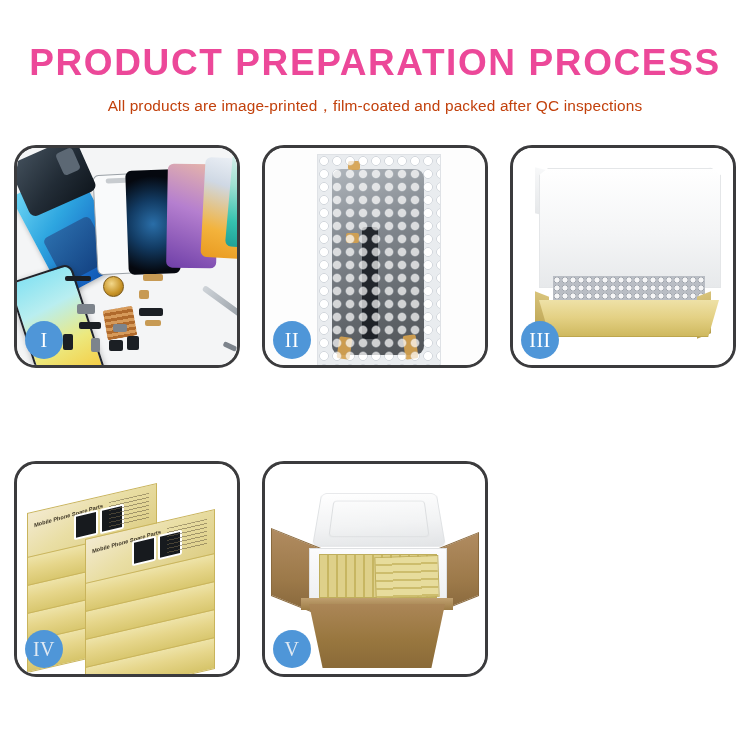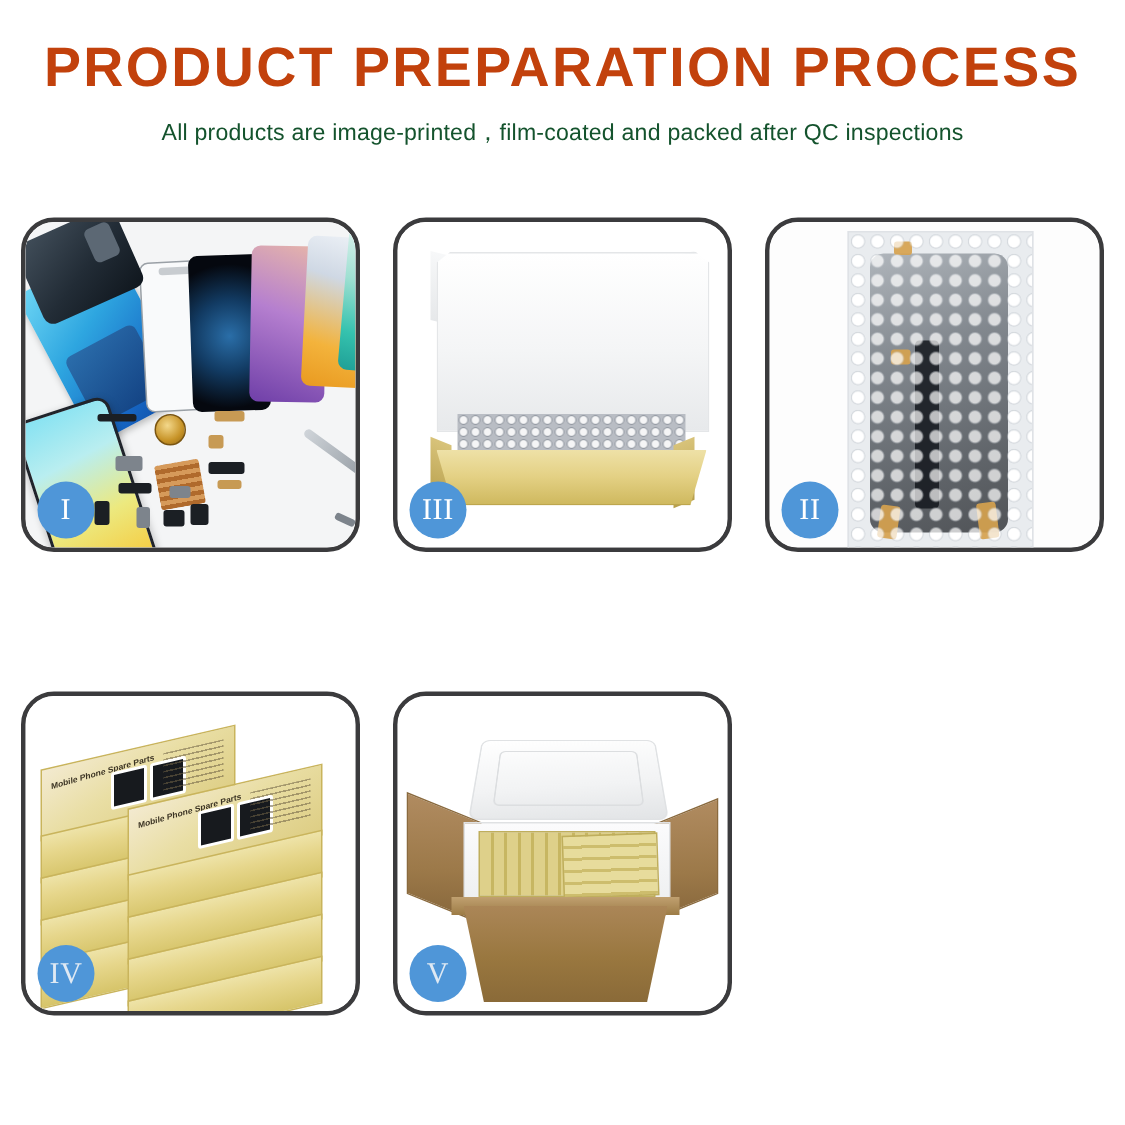--- a/index.html
+++ b/index.html
@@ -17,37 +17,37 @@
 
   
   #header {
     position: absolute;
     left: 0; top: 0;
     width: 750px;
     text-align: center;
   }
   #page-title {
     margin: 0;
-    padding-top: 26px;
+    padding-top: 44px;
     font-family: "Liberation Sans", sans-serif;
     font-size: 37px;
     font-weight: bold;
     letter-spacing: 1.6px;
-    color: #c2410c;
+    color: #ec4899;
     line-height: 1.05;
     white-space: nowrap;
   }
   #page-subtitle {
     margin: 0;
     padding-top: 13px;
     font-family: "Liberation Sans", sans-serif;
     font-size: 15.4px;
     font-weight: normal;
     letter-spacing: 0.15px;
-    color: #14532d;
+    color: #c2410c;
     white-space: nowrap;
   }
 
   
   #panel-grid {
     position: absolute;
     left: 14px;
     top: 145px;
     width: 722px;
     height: 532px;
@@ -371,46 +371,46 @@
       <div class="prt gray" style="left:96px;  top:176px; width:14px; height:8px;"></div>
       <div class="prt dark" style="left:46px;  top:186px; width:10px; height:16px;"></div>
       <div class="tweez"></div>
       <div class="prt gray" style="left:206px; top:196px; width:14px; height:5px; transform:rotate(25deg);"></div>
     </div>
     <div class="badge">I</div>
   </div>
 
   <div class="panel">
     <div class="panel-photo">
-      <div class="p3-bg"></div>
-      <div class="box3-lidflap-l"></div>
-      <div class="box3-lidflap-r"></div>
-      <div class="box3-lid"></div>
-      <div class="box3-wrap"></div>
-      <div class="box3-sideL"></div>
-      <div class="box3-sideR"></div>
-      <div class="box3-body"></div>
-    </div>
-    <div class="badge">III</div>
-  </div>
-
-  <div class="panel">
-    <div class="panel-photo">
       <div class="p2-bg"></div>
       <div class="bubble-bag">
         <div class="bubble-inner"></div>
         <div class="flex-strip"></div>
         <div class="tape" style="left:30px; top:6px;  width:12px; height:9px;"></div>
         <div class="tape" style="left:28px; top:78px; width:13px; height:10px;"></div>
         <div class="tape" style="left:20px; top:182px; width:13px; height:22px; transform:rotate(8deg);"></div>
         <div class="tape" style="left:86px; top:180px; width:13px; height:24px; transform:rotate(-7deg);"></div>
         <div class="bubble-overlay"></div>
       </div>
     </div>
     <div class="badge">II</div>
+  </div>
+
+  <div class="panel">
+    <div class="panel-photo">
+      <div class="p3-bg"></div>
+      <div class="box3-lidflap-l"></div>
+      <div class="box3-lidflap-r"></div>
+      <div class="box3-lid"></div>
+      <div class="box3-wrap"></div>
+      <div class="box3-sideL"></div>
+      <div class="box3-sideR"></div>
+      <div class="box3-body"></div>
+    </div>
+    <div class="badge">III</div>
   </div>
 
   <div class="panel">
     <div class="panel-photo">
       <div class="p4-bg"></div>
       <div class="stackwrap">
 
         <div class="sbox top" style="left:6px;  top:28px;">
           <span class="lbl">Mobile Phone Spare Parts</span>
           <span class="scr" style="left:46px;"></span>

